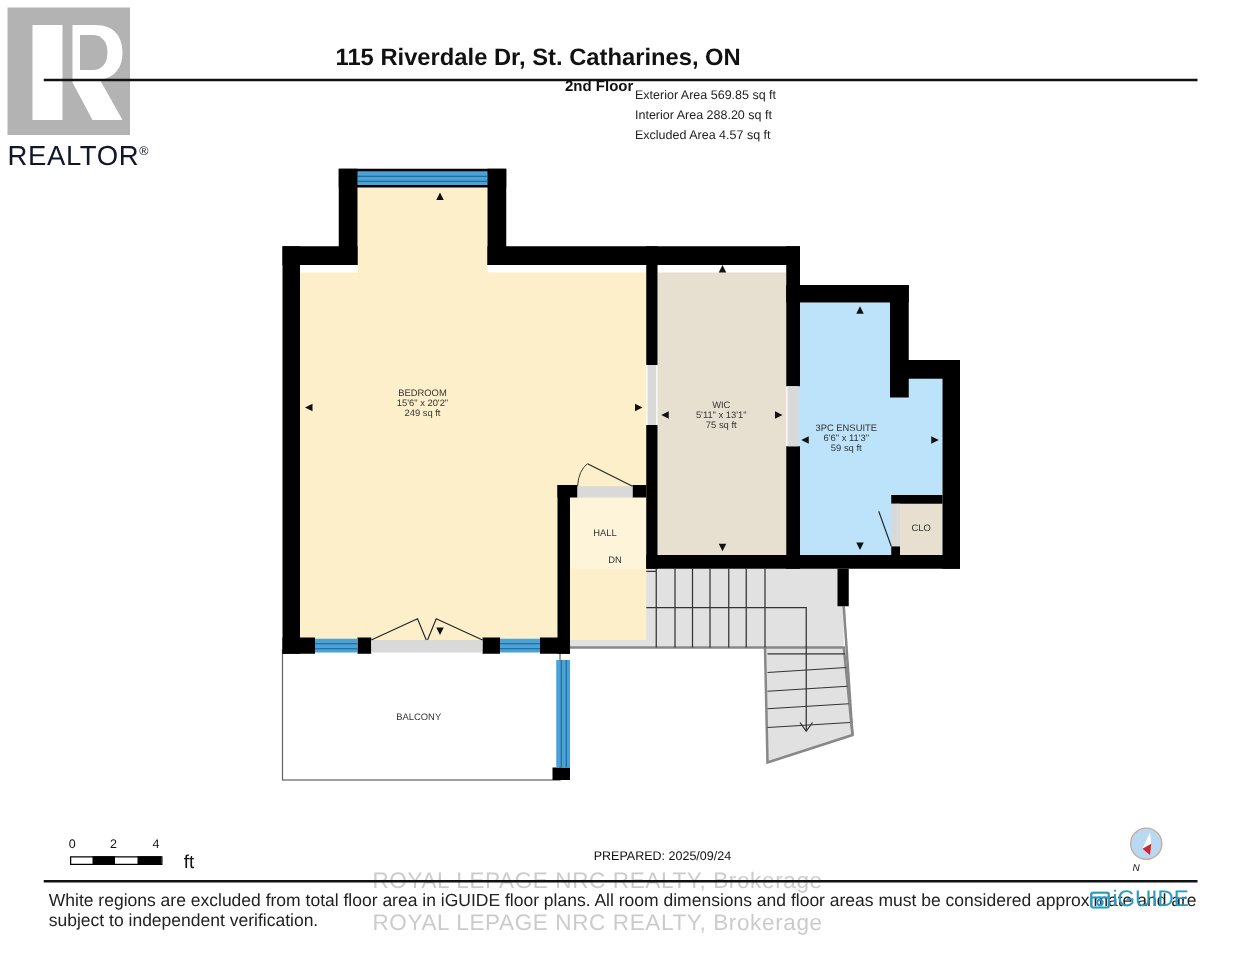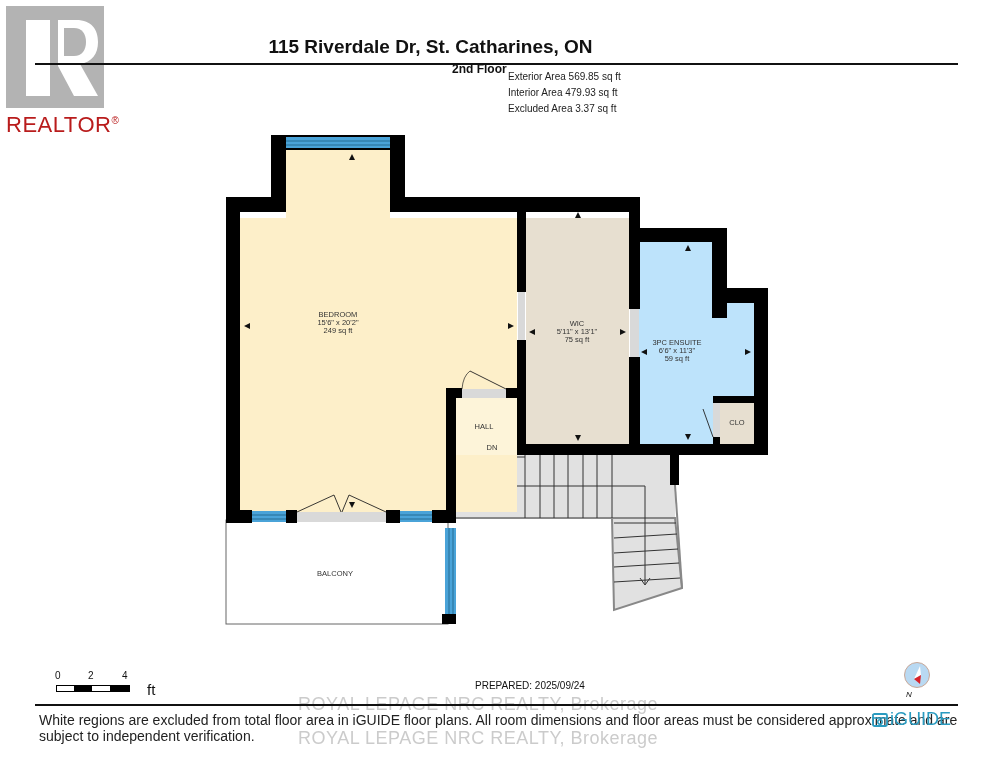--- a/index.html
+++ b/index.html
@@ -1,20 +1,20 @@
 <!DOCTYPE html>
 <html><head>
 <meta charset="utf-8">
 <style>
   html, body { margin:0; padding:0; background:#ffffff; }
   body { width:993px; height:767px; position:relative; overflow:hidden; font-family:"Liberation Sans", sans-serif; color:#111; }
   .abs { position:absolute; }
   #realtor-logo { left:6px; top:6px; width:100px; height:130px; }
   #realtor-logo .box { position:absolute; left:0; top:0; width:98px; height:102px; background:#b3b3b3; }
-  #realtor-logo .word { position:absolute; left:0; top:106px; font-size:22px; color:#b91c1c; letter-spacing:0.5px; }
+  #realtor-logo .word { position:absolute; left:0; top:106px; font-size:22px; color:#0f172a; letter-spacing:0.5px; }
   #title { left:0; width:795px; top:36px; text-align:center; font-size:19px; font-weight:bold;margin-left:33px; }
   #title-rule { left:35px; top:63px; width:923px; height:2px; background:#111; }
   #floor-label { left:452px; top:62px; font-size:12px; font-weight:bold; }
   .area-line { left:508px; font-size:10px; color:#222;text-align:center; }
   #plan { left:0; top:0; }
   .room-text { font-family:"Liberation Sans", sans-serif; font-size:7.5px; fill:#333; text-anchor:middle; }
   #scale { left:55px; top:670px; }
   #scale .nums span { position:absolute; font-size:10px; }
   #prepared { left:475px; top:680px; font-size:10px; }
   #bottom-rule { left:35px; top:704px; width:923px; height:1.5px; background:#111; }
@@ -37,22 +37,22 @@
     </svg>
   </div>
   <div class="word"><span>REALTOR</span><sup style="font-size:10px">®</sup></div>
 </div>
 
 <div id="title" class="abs">115 Riverdale Dr, St. Catharines, ON</div>
 <div id="title-rule" class="abs"></div>
 
 <div id="floor-label" class="abs">2nd Floor</div>
 <div class="abs area-line" style="top:71px">Exterior Area 569.85 sq ft</div>
-<div class="abs area-line" style="top:87px">Interior Area 479.93 sq ft</div>
-<div class="abs area-line" style="top:103px">Excluded Area 3.37 sq ft</div>
+<div class="abs area-line" style="top:87px">Interior Area 288.20 sq ft</div>
+<div class="abs area-line" style="top:103px">Excluded Area 4.57 sq ft</div>
 
 <svg id="plan" class="abs" width="993" height="767" viewBox="0 0 993 767">
 
   <rect x="226" y="520" width="222" height="104" fill="#fff" stroke="#666" stroke-width="1"></rect>
 
   <g>
     <rect x="455" y="455" width="220" height="63" fill="#e1e1e1"></rect>
     <polygon points="612,518 675,518 682,588 614,610" fill="#e1e1e1" stroke="#888" stroke-width="2"></polygon>
     <line x1="455" y1="518" x2="612" y2="518" stroke="#888" stroke-width="2"></line>
     <line x1="675" y1="485" x2="682" y2="588" stroke="#888" stroke-width="2"></line>

